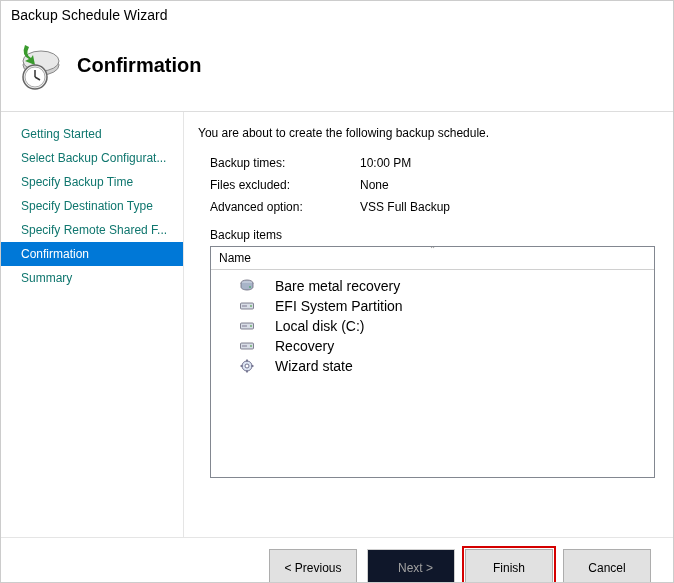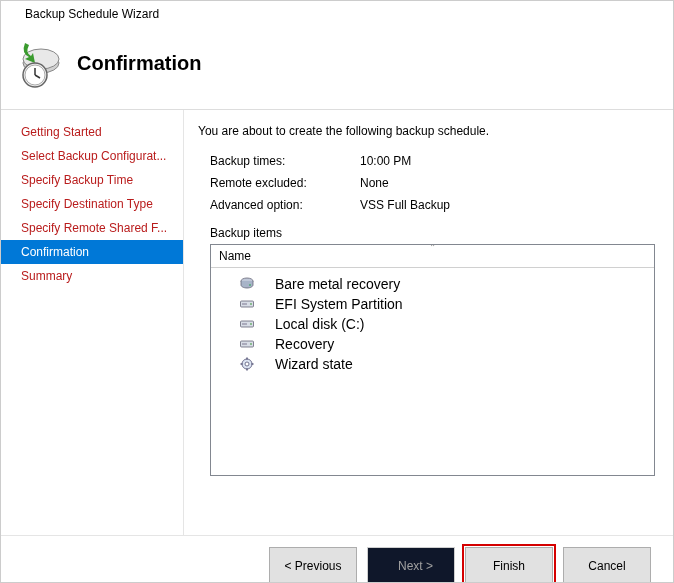--- a/index.html
+++ b/index.html
@@ -6,22 +6,22 @@
   body {
     font-family: "Segoe UI", Tahoma, sans-serif;
     font-size: 12px;
     background: #fff;
     width: 674px;
     height: 583px;
     overflow: hidden;
     border: 1px solid #ccc;
   }
   .titlebar {
-    padding: 6px 24px;
-    font-size: 12px;
+    padding: 6px 10px;
+    font-size: 14px;
     color: #000;
   }
   .header {
     display: flex;
     align-items: center;
     padding: 8px 10px 18px 10px;
     border-bottom: 1px solid #ddd;
   }
   .header-icon { width: 56px; height: 56px; margin-right: 10px; position: relative; }
   .header-title { font-size: 20px; font-weight: 600; color: #000; }
@@ -29,21 +29,21 @@
     display: flex;
     height: calc(100% - 96px - 60px);
   }
   .sidebar {
     width: 183px;
     border-right: 1px solid #e5e5e5;
     padding-top: 10px;
   }
   .sidebar-item {
     padding: 5px 0 5px 20px;
-    color: #b91c1c;
+    color: #0f766e;
     cursor: pointer;
     font-size: 12px;
     white-space: nowrap;
     overflow: hidden;
     text-overflow: ellipsis;
   }
   .sidebar-item.selected {
     background: #0078d7;
     color: #fff;
   }
@@ -157,21 +157,21 @@
 
   <div class="main">
     <div class="intro">You are about to create the following backup schedule.</div>
 
     <div id="kvrows">
         <div class="kv-row">
           <span class="kv-label">Backup times:</span>
           <span class="kv-value">10:00 PM</span>
         </div>
         <div class="kv-row">
-          <span class="kv-label">Remote excluded:</span>
+          <span class="kv-label">Files excluded:</span>
           <span class="kv-value">None</span>
         </div>
         <div class="kv-row">
           <span class="kv-label">Advanced option:</span>
           <span class="kv-value">VSS Full Backup</span>
         </div>
       </div>
 
 
     <div class="section-label">Backup items</div>

